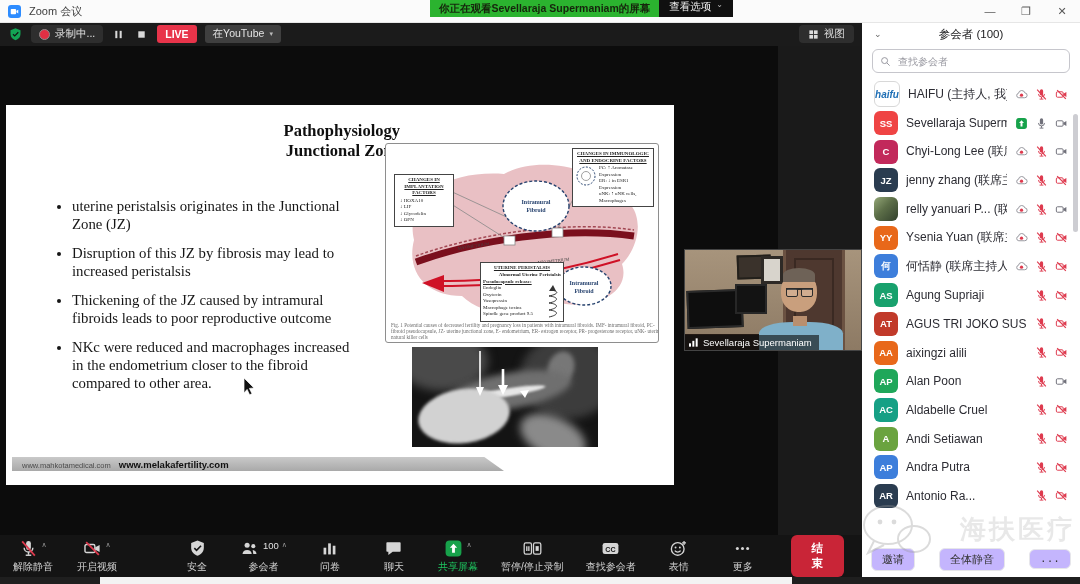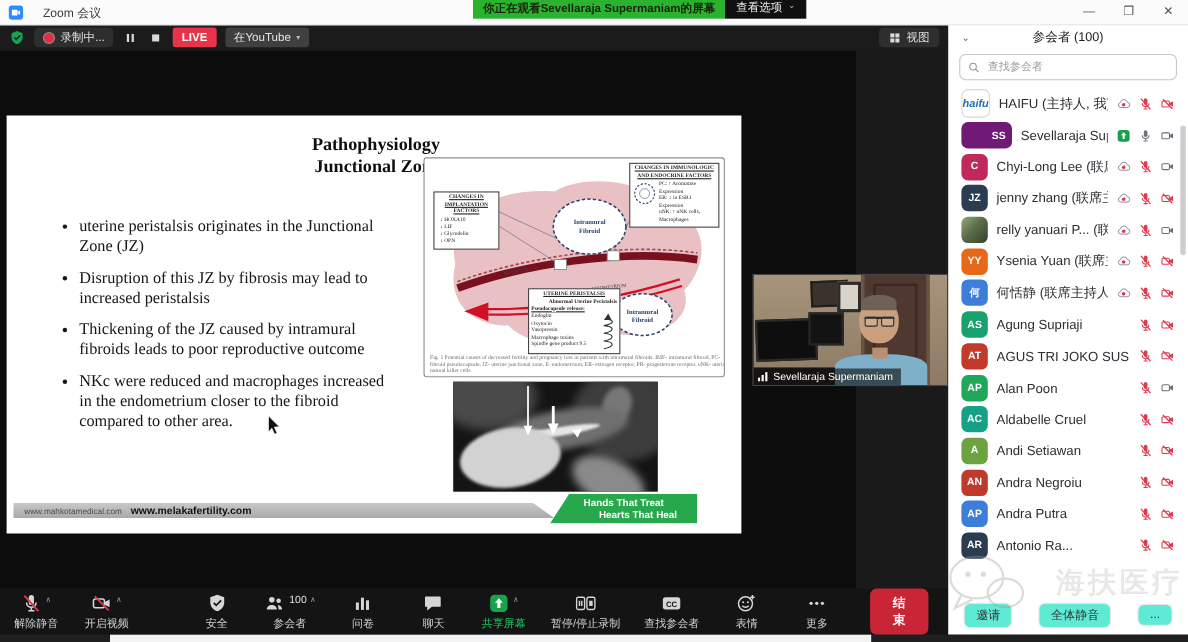--- a/index.html
+++ b/index.html
@@ -5,21 +5,21 @@
   html,body{margin:0;padding:0;width:1080px;height:584px;overflow:hidden;background:#1a1a1a;
     font-family:"Liberation Sans",sans-serif;-webkit-font-smoothing:antialiased;}
   .app{position:relative;width:1080px;height:584px;}
   .ico{display:inline-flex;align-items:center;justify-content:center;}
   .ico svg{width:13px;height:13px;display:block;}
   .ico.red{color:#de3a4e;} .ico.gray{color:#70707a;} .ico.green{color:#13a454;}
 
   
   .titlebar{position:absolute;left:0;top:0;width:1080px;height:22px;background:#fbfbfb;
     border-bottom:1px solid #e6e6e6;display:flex;align-items:center;z-index:30;}
-  .tb-left{display:flex;align-items:center;gap:18px;padding-left:8px;font-size:11px;color:#3d3d3d;}
+  .tb-left{display:flex;align-items:center;gap:8px;padding-left:8px;font-size:11px;color:#3d3d3d;}
   .zoom-logo{width:13px;height:13px;border-radius:3px;background:#2d8cff;display:flex;align-items:center;justify-content:center;}
   .zoom-logo svg{width:9px;height:9px;}
   .tb-banner{position:absolute;left:430px;top:0;height:17px;display:flex;}
   .banner-green{background:#2bb32f;color:#16240c;font-weight:bold;font-size:10.5px;line-height:17px;padding:0 9px;}
   .banner-opts{background:#101010;color:#ededed;font-size:10.5px;height:17px;border:none;
     display:flex;align-items:flex-start;gap:5px;padding:0 10px;font-family:inherit;}
   .banner-opts .chev{font-size:8px;color:#bbb;}
   .tb-controls{position:absolute;right:0;top:0;height:22px;display:flex;}
   .tb-controls span{width:36px;text-align:center;line-height:22px;font-size:11px;color:#5a5a5a;}
 
@@ -126,22 +126,22 @@
   .p-list{flex:1;overflow:hidden;position:relative;padding-top:2px;}
   .p-row{height:28.7px;display:flex;align-items:center;gap:8px;padding:0 12px 0 12px;box-sizing:border-box;}
   .p-avatar{width:24px;height:24px;border-radius:6px;flex:0 0 24px;display:flex;align-items:center;
     justify-content:center;color:#fff;font-size:9.5px;font-weight:bold;overflow:hidden;}
   .p-avatar.logo{background:#fff;border:1px solid #d8d8d8;color:#1f6fb5;font-style:italic;font-size:10px;}
   .p-avatar.photo{background:linear-gradient(135deg,#95a878 0%,#5c6e48 45%,#32402c 100%);}
   .p-name{flex:1;font-size:12px;color:#2c2c33;white-space:nowrap;overflow:hidden;}
   .p-icons{display:flex;gap:7px;align-items:center;}
   .p-scrollbar{position:absolute;right:2px;top:6px;width:5px;height:118px;border-radius:3px;background:#cdcdd2;}
   .panel-footer{height:36px;display:flex;align-items:center;justify-content:center;gap:24px;}
-  .pf-btn{background:#5eead4;border:1px solid #e6e6ea;border-radius:6px;padding:3px 10px;font-size:11px;
-    color:#333;font-family:Liberation Sans, sans-serif;}
+  .pf-btn{background:#c4b5fd;border:1px solid #e6e6ea;border-radius:6px;padding:3px 10px;font-size:11px;
+    color:#333;font-family:Liberation Mono, monospace;}
   .watermark{position:absolute;right:4px;bottom:30px;font-size:26px;font-weight:bold;letter-spacing:3px;
     color:rgba(125,125,125,.18);text-shadow:1px 1px 0 rgba(255,255,255,.7);pointer-events:none;}
   .wechat-mark{position:absolute;left:-4px;bottom:14px;opacity:.35;pointer-events:none;}
 
   .bottom-strip{position:absolute;left:0;top:577px;width:1080px;height:7px;background:#1f1f1f;z-index:29;}
   .bottom-strip .white-seg{position:absolute;left:100px;top:0;width:692px;height:7px;background:#f3f3f3;}
 </style>
 </head>
 <body>
 
@@ -305,24 +305,20 @@
           <line x1="91" y1="22" x2="91" y2="40" stroke="#fff" stroke-width="2.6"></line>
             <polygon points="86,38 91,48 96,38" fill="#fff"></polygon>
           <polygon points="108,44 113,51 117,43" fill="#fff"></polygon>
         </svg>
       </div>
 
       <div class="slide-band"></div>
       <div class="urls">
         <span>www.mahkotamedical.com</span><b>www.melakafertility.com</b>
       </div>
-      <div class="ribbon">
-        <div>Hands That Treat</div>
-        <div class="l2">Hearts That Heal</div>
-      </div>
     </div>
 
     <svg class="cursor" viewBox="0 0 12 18">
       <path d="M1 0l10 10-4.6.4 2.6 5.3-2.4 1.1-2.5-5.4L1 15z" fill="#111" stroke="#fff" stroke-width="0.7"></path>
     </svg>
 
     <div class="vthumb">
       <div class="vt-door"></div>
       <div class="vt-frame1"></div>
       <div class="vt-frame2"></div>
@@ -526,21 +522,21 @@
             <span class="ico red">
               <svg viewBox="0 0 24 24">
                 <rect x="2.5" y="7" width="12.5" height="10" rx="2" fill="none" stroke="currentColor" stroke-width="1.8"></rect>
                 <path d="M15.5 10.5l5.5-3v9l-5.5-3z" fill="currentColor"></path>
                 <line x1="4" y1="4" x2="20" y2="20" stroke="#de3a4e" stroke-width="2.2"></line>
               </svg>
             </span>
           </div>
         </div>
         <div class="p-row">
-          <div class="p-avatar" style="background: #701a75; padding-left: 22px;">SS</div>
+          <div class="p-avatar" style="background: #ef4444;">SS</div>
           <div class="p-name">Sevellaraja Supermaniam</div>
           <div class="p-icons">
             <span class="ico ">
               <svg viewBox="0 0 24 24">
                 <rect x="2" y="2" width="20" height="20" rx="5" fill="#17a24b"></rect>
                 <path d="M12 6l4.6 5.2h-2.8v6.2h-3.6v-6.2H7.4z" fill="#fff"></path>
               </svg>
             </span>
             <span class="ico gray">
               <svg viewBox="0 0 24 24">
@@ -734,20 +730,42 @@
             <span class="ico red">
               <svg viewBox="0 0 24 24">
                 <rect x="2.5" y="7" width="12.5" height="10" rx="2" fill="none" stroke="currentColor" stroke-width="1.8"></rect>
                 <path d="M15.5 10.5l5.5-3v9l-5.5-3z" fill="currentColor"></path>
                 <line x1="4" y1="4" x2="20" y2="20" stroke="#de3a4e" stroke-width="2.2"></line>
               </svg>
             </span>
           </div>
         </div>
         <div class="p-row">
+          <div class="p-avatar" style="background: rgb(232, 104, 26);">AA</div>
+          <div class="p-name">aixingzi alili</div>
+          <div class="p-icons">
+            <span class="ico red">
+              <svg viewBox="0 0 24 24">
+                <path d="M12 2.5a3 3 0 0 1 3 3v5.5a3 3 0 0 1-6 0V5.5a3 3 0 0 1 3-3z" fill="currentColor"></path>
+                <path d="M6.5 11a5.5 5.5 0 0 0 11 0" fill="none" stroke="currentColor" stroke-width="1.8"></path>
+                <line x1="12" y1="16.5" x2="12" y2="20" stroke="currentColor" stroke-width="1.8"></line>
+                <line x1="8.5" y1="20.5" x2="15.5" y2="20.5" stroke="currentColor" stroke-width="1.8"></line>
+                <line x1="4" y1="3" x2="20" y2="21" stroke="#de3a4e" stroke-width="2.2"></line>
+              </svg>
+            </span>
+            <span class="ico red">
+              <svg viewBox="0 0 24 24">
+                <rect x="2.5" y="7" width="12.5" height="10" rx="2" fill="none" stroke="currentColor" stroke-width="1.8"></rect>
+                <path d="M15.5 10.5l5.5-3v9l-5.5-3z" fill="currentColor"></path>
+                <line x1="4" y1="4" x2="20" y2="20" stroke="#de3a4e" stroke-width="2.2"></line>
+              </svg>
+            </span>
+          </div>
+        </div>
+        <div class="p-row">
           <div class="p-avatar" style="background: rgb(31, 167, 90);">AP</div>
           <div class="p-name">Alan Poon</div>
           <div class="p-icons">
             <span class="ico red">
               <svg viewBox="0 0 24 24">
                 <path d="M12 2.5a3 3 0 0 1 3 3v5.5a3 3 0 0 1-6 0V5.5a3 3 0 0 1 3-3z" fill="currentColor"></path>
                 <path d="M6.5 11a5.5 5.5 0 0 0 11 0" fill="none" stroke="currentColor" stroke-width="1.8"></path>
                 <line x1="12" y1="16.5" x2="12" y2="20" stroke="currentColor" stroke-width="1.8"></line>
                 <line x1="8.5" y1="20.5" x2="15.5" y2="20.5" stroke="currentColor" stroke-width="1.8"></line>
                 <line x1="4" y1="3" x2="20" y2="21" stroke="#de3a4e" stroke-width="2.2"></line>
@@ -779,42 +797,20 @@
                 <rect x="2.5" y="7" width="12.5" height="10" rx="2" fill="none" stroke="currentColor" stroke-width="1.8"></rect>
                 <path d="M15.5 10.5l5.5-3v9l-5.5-3z" fill="currentColor"></path>
                 <line x1="4" y1="4" x2="20" y2="20" stroke="#de3a4e" stroke-width="2.2"></line>
               </svg>
             </span>
           </div>
         </div>
         <div class="p-row">
           <div class="p-avatar" style="background: rgb(106, 163, 63);">A</div>
           <div class="p-name">Andi Setiawan</div>
-          <div class="p-icons">
-            <span class="ico red">
-              <svg viewBox="0 0 24 24">
-                <path d="M12 2.5a3 3 0 0 1 3 3v5.5a3 3 0 0 1-6 0V5.5a3 3 0 0 1 3-3z" fill="currentColor"></path>
-                <path d="M6.5 11a5.5 5.5 0 0 0 11 0" fill="none" stroke="currentColor" stroke-width="1.8"></path>
-                <line x1="12" y1="16.5" x2="12" y2="20" stroke="currentColor" stroke-width="1.8"></line>
-                <line x1="8.5" y1="20.5" x2="15.5" y2="20.5" stroke="currentColor" stroke-width="1.8"></line>
-                <line x1="4" y1="3" x2="20" y2="21" stroke="#de3a4e" stroke-width="2.2"></line>
-              </svg>
-            </span>
-            <span class="ico red">
-              <svg viewBox="0 0 24 24">
-                <rect x="2.5" y="7" width="12.5" height="10" rx="2" fill="none" stroke="currentColor" stroke-width="1.8"></rect>
-                <path d="M15.5 10.5l5.5-3v9l-5.5-3z" fill="currentColor"></path>
-                <line x1="4" y1="4" x2="20" y2="20" stroke="#de3a4e" stroke-width="2.2"></line>
-              </svg>
-            </span>
-          </div>
-        </div>
-        <div class="p-row">
-          <div class="p-avatar" style="background: rgb(192, 57, 43);">AN</div>
-          <div class="p-name">Andra Negroiu</div>
           <div class="p-icons">
             <span class="ico red">
               <svg viewBox="0 0 24 24">
                 <path d="M12 2.5a3 3 0 0 1 3 3v5.5a3 3 0 0 1-6 0V5.5a3 3 0 0 1 3-3z" fill="currentColor"></path>
                 <path d="M6.5 11a5.5 5.5 0 0 0 11 0" fill="none" stroke="currentColor" stroke-width="1.8"></path>
                 <line x1="12" y1="16.5" x2="12" y2="20" stroke="currentColor" stroke-width="1.8"></line>
                 <line x1="8.5" y1="20.5" x2="15.5" y2="20.5" stroke="currentColor" stroke-width="1.8"></line>
                 <line x1="4" y1="3" x2="20" y2="21" stroke="#de3a4e" stroke-width="2.2"></line>
               </svg>
             </span>

